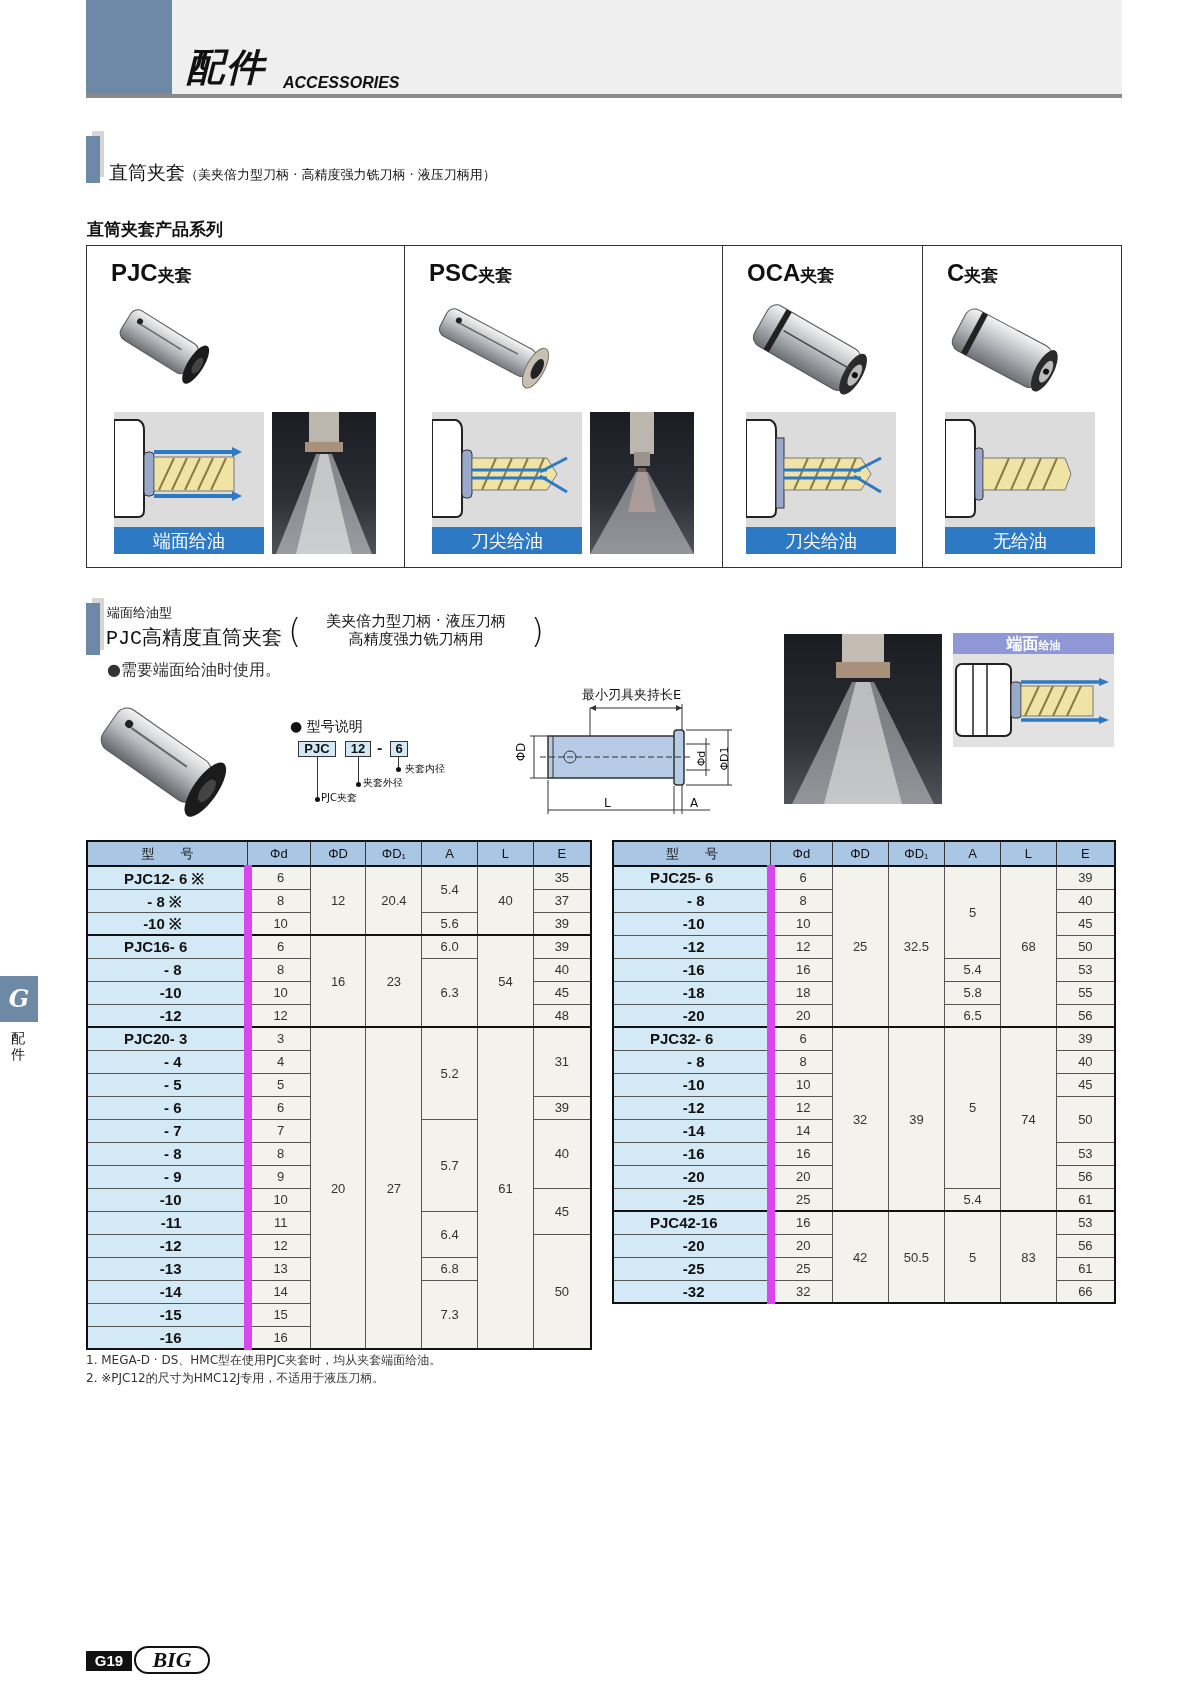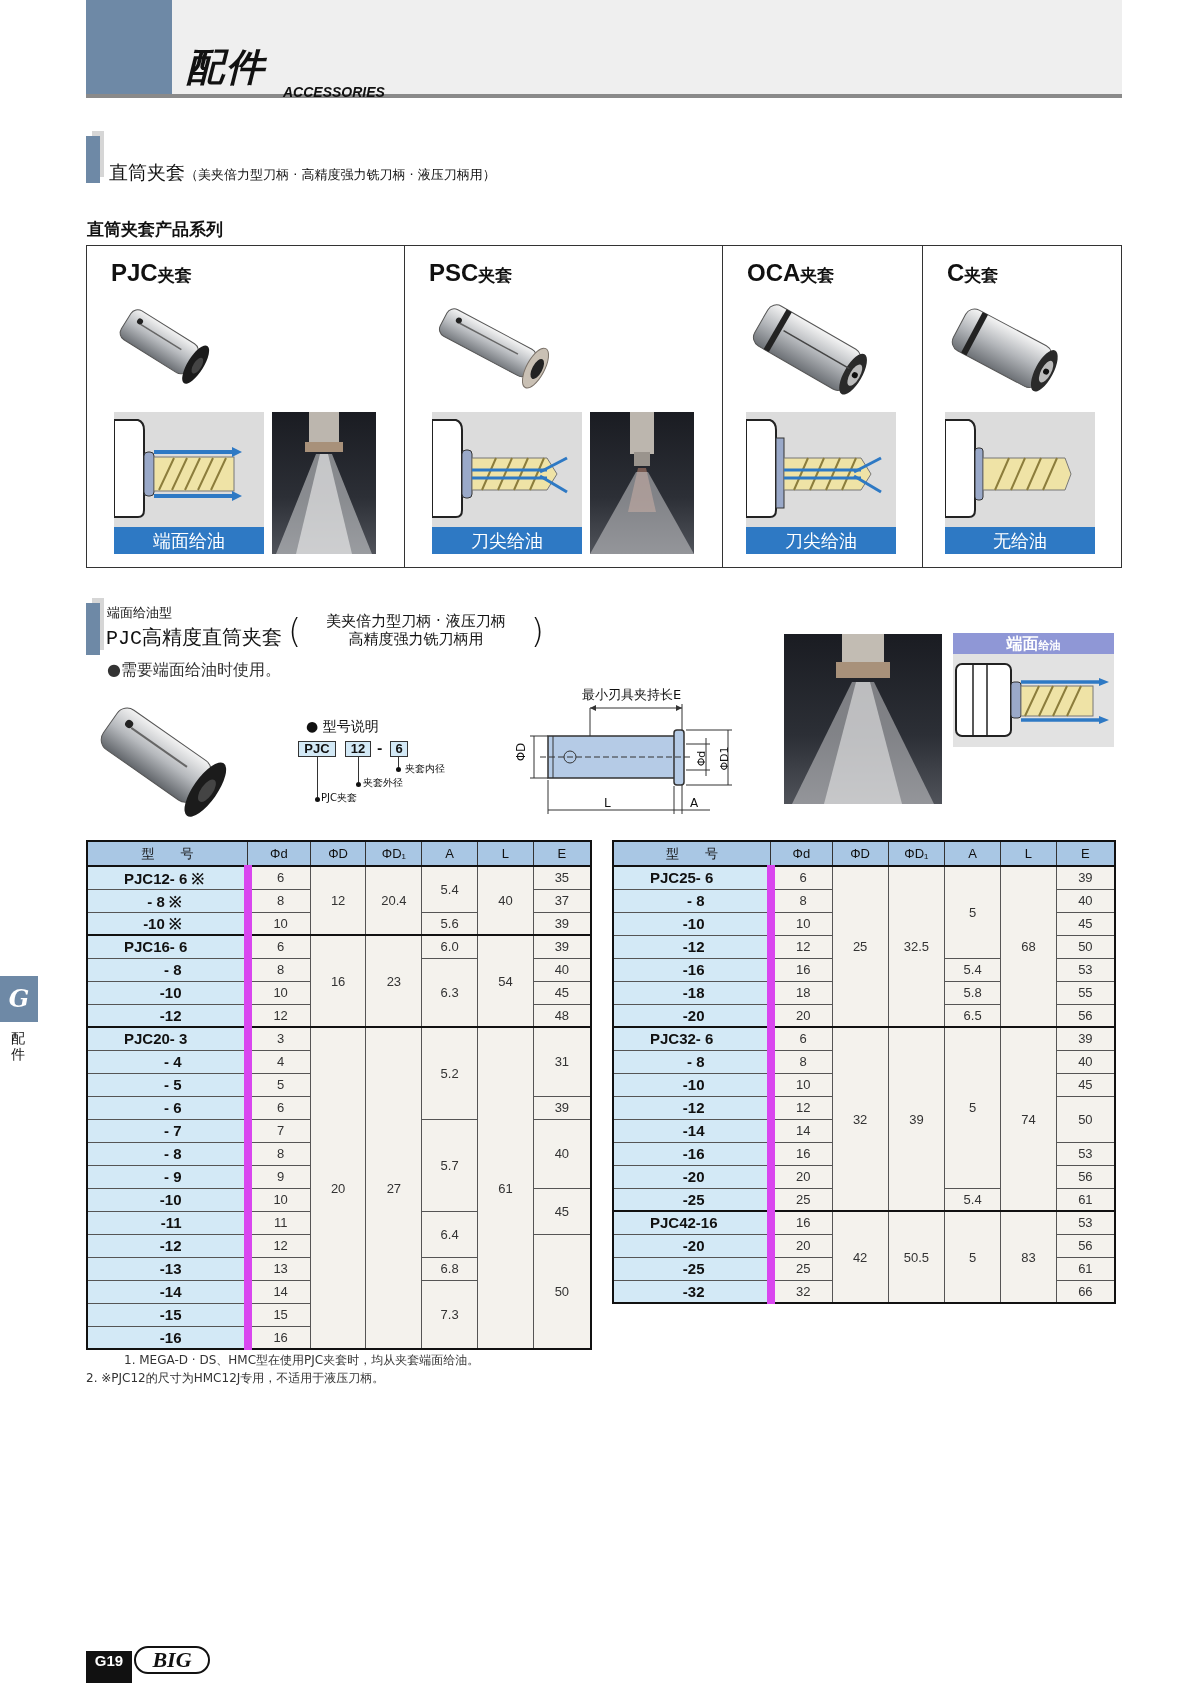--- a/index.html
+++ b/index.html
@@ -4,21 +4,21 @@
 <style>
   * { box-sizing: border-box; margin: 0; padding: 0; }
   body { width: 1200px; height: 1697px; background: #fff; position: relative; font-family: "DejaVu Sans", "Liberation Sans", sans-serif; color: #111; overflow: hidden; }
   .abs { position: absolute; }
 
   
   .hdr-block { left: 86px; top: 0; width: 86px; height: 97px; background: #6e89a6; }
   .hdr-bar { left: 172px; top: 0; width: 950px; height: 95px; background: #efefef; }
   .hdr-line { left: 86px; top: 94px; width: 1036px; height: 4px; background: #8a8a8a; }
   .hdr-title { left: 186px; top: 42px; font-size: 38px; font-weight: bold; font-style: italic; letter-spacing: 2px; }
-  .hdr-sub { left: 283px; top: 84px; font-family: "Liberation Sans", sans-serif; font-size: 14px; font-weight: bold; font-style: italic; }
+  .hdr-sub { left: 283px; top: 74px; font-family: "Liberation Sans", sans-serif; font-size: 16px; font-weight: bold; font-style: italic; }
 
   
   .sec-mark { width: 14px; background: #6e89a6; }
   .sec-mark-shadow { width: 12px; background: #d6d6d6; }
   .sec1-title { left: 109px; top: 160px; font-size: 19px; }
   .sec1-title .paren { font-size: 13px; }
   .series-title { left: 87px; top: 218px; font-size: 17px; font-weight: bold; }
 
   
   .series-box { left: 86px; top: 245px; width: 1036px; height: 323px; border: 1.5px solid #333; display: flex; }
@@ -31,21 +31,21 @@
   .diagram-label { position: absolute; left: 0; bottom: 0; width: 100%; height: 27px; background: #2e79c4; color: #fff; font-size: 18px; text-align: center; line-height: 27px; }
   .photo { position: absolute; top: 166px; width: 104px; height: 142px; background: linear-gradient(180deg, #1a1c22 0%, #2c2f36 60%, #50535a 100%); overflow: hidden; }
 
   
   .pjc-small { left: 107px; top: 604px; font-size: 13px; }
   .pjc-title { left: 106px; top: 624px; font-size: 20px; font-family: Liberation Mono, monospace; }
   .pjc-paren { left: 296px; top: 612px; font-size: 15px; line-height: 18px; text-align: center; }
   .pjc-paren .bracket { position: absolute; top: 2px; font-size: 34px; line-height: 34px; font-weight: 200; }
   .pjc-note { left: 107px; top: 660px; font-size: 16px; color: #333; }
 
-  .model-legend-title { left: 290px; top: 718px; font-size: 14px; margin-left: 16px; }
+  .model-legend-title { left: 290px; top: 718px; font-size: 14px; }
   .mbox { position: absolute; top: 741px; height: 16px; border: 1px solid #333; background: #d3e9f6; font-family: "Liberation Sans", sans-serif; font-weight: bold; font-size: 13px; line-height: 14px; text-align: center; }
   .mlbl { position: absolute; font-size: 10px; }
   .vline { position: absolute; width: 1px; background: #333; }
   .dot { position: absolute; width: 5px; height: 5px; border-radius: 50%; background: #111; }
 
   
   table.spec { position: absolute; border-collapse: collapse; font-family: "Liberation Sans", sans-serif; font-size: 13px; }
   table.spec th { background: #a9c7e4; font-weight: normal; height: 25px; border: 1px solid #333; font-size: 13px; }
   table.spec td { border: 1px solid #555; height: 23px; text-align: center; background: #f4f2ed; color: #333; }
   table.spec td.model { background: #d3e9f6; font-weight: bold; font-size: 15px; color: #111; text-align: right; padding-right: 62px; }
@@ -54,21 +54,21 @@
   table.spec { border: 2px solid #111; padding-left: 13px; }
   table.spec td.model { border-right: 8px solid #d946ef; }
 
   .footnote { left: 86px; font-size: 12px; color: #333; }
 
   
   .side-tab { left: 0; top: 976px; width: 38px; height: 46px; background: #6e89a6; color: #fff; font-family: "DejaVu Serif", serif; font-style: italic; font-weight: bold; font-size: 24px; text-align: center; line-height: 46px; }
   .side-text { left: 11px; top: 1030px; font-size: 14px; line-height: 16px; width: 16px; }
 
   
-  .pg-num { left: 86px; top: 1651px; width: 46px; height: 32px; background: #111; color: #fff; font-family: "Liberation Sans", sans-serif; font-weight: bold; font-size: 15px; text-align: center; line-height: 20px; }
+  .pg-num { left: 86px; top: 1651px; width: 46px; height: 20px; background: #111; color: #fff; font-family: "Liberation Sans", sans-serif; font-weight: bold; font-size: 15px; text-align: center; line-height: 20px; }
   .brand { left: 134px; top: 1646px; width: 76px; height: 28px; border: 2.5px solid #111; border-radius: 14px; font-family: "Liberation Serif", serif; font-weight: bold; font-style: italic; font-size: 22px; text-align: center; line-height: 24px; }
 </style>
 </head>
 <body>
 
 <div class="abs hdr-bar"></div>
 <div class="abs hdr-block"></div>
 <div class="abs hdr-line"></div>
 <div class="abs hdr-title">配件</div>
 <div class="abs hdr-sub">ACCESSORIES</div>
@@ -597,20 +597,20 @@
         <td>61</td>
       </tr>
     <tr>
         <td class="model">-32</td>
         <td>32</td>
         <td>66</td>
       </tr>
   </tbody>
 </table>
 
-<div class="abs footnote" style="top:1352px;margin-left:38px;">1. MEGA-D · DS、HMC型在使用PJC夹套时，均从夹套端面给油。</div>
+<div class="abs footnote" style="top:1352px;">1. MEGA-D · DS、HMC型在使用PJC夹套时，均从夹套端面给油。</div>
 <div class="abs footnote" style="top:1370px;">2. ※PJC12的尺寸为HMC12J专用，不适用于液压刀柄。</div>
 
 <div class="abs side-tab">G</div>
 <div class="abs side-text">配件</div>
 
 <div class="abs pg-num">G19</div>
 <div class="abs brand">BIG</div>
 
 </body></html>

